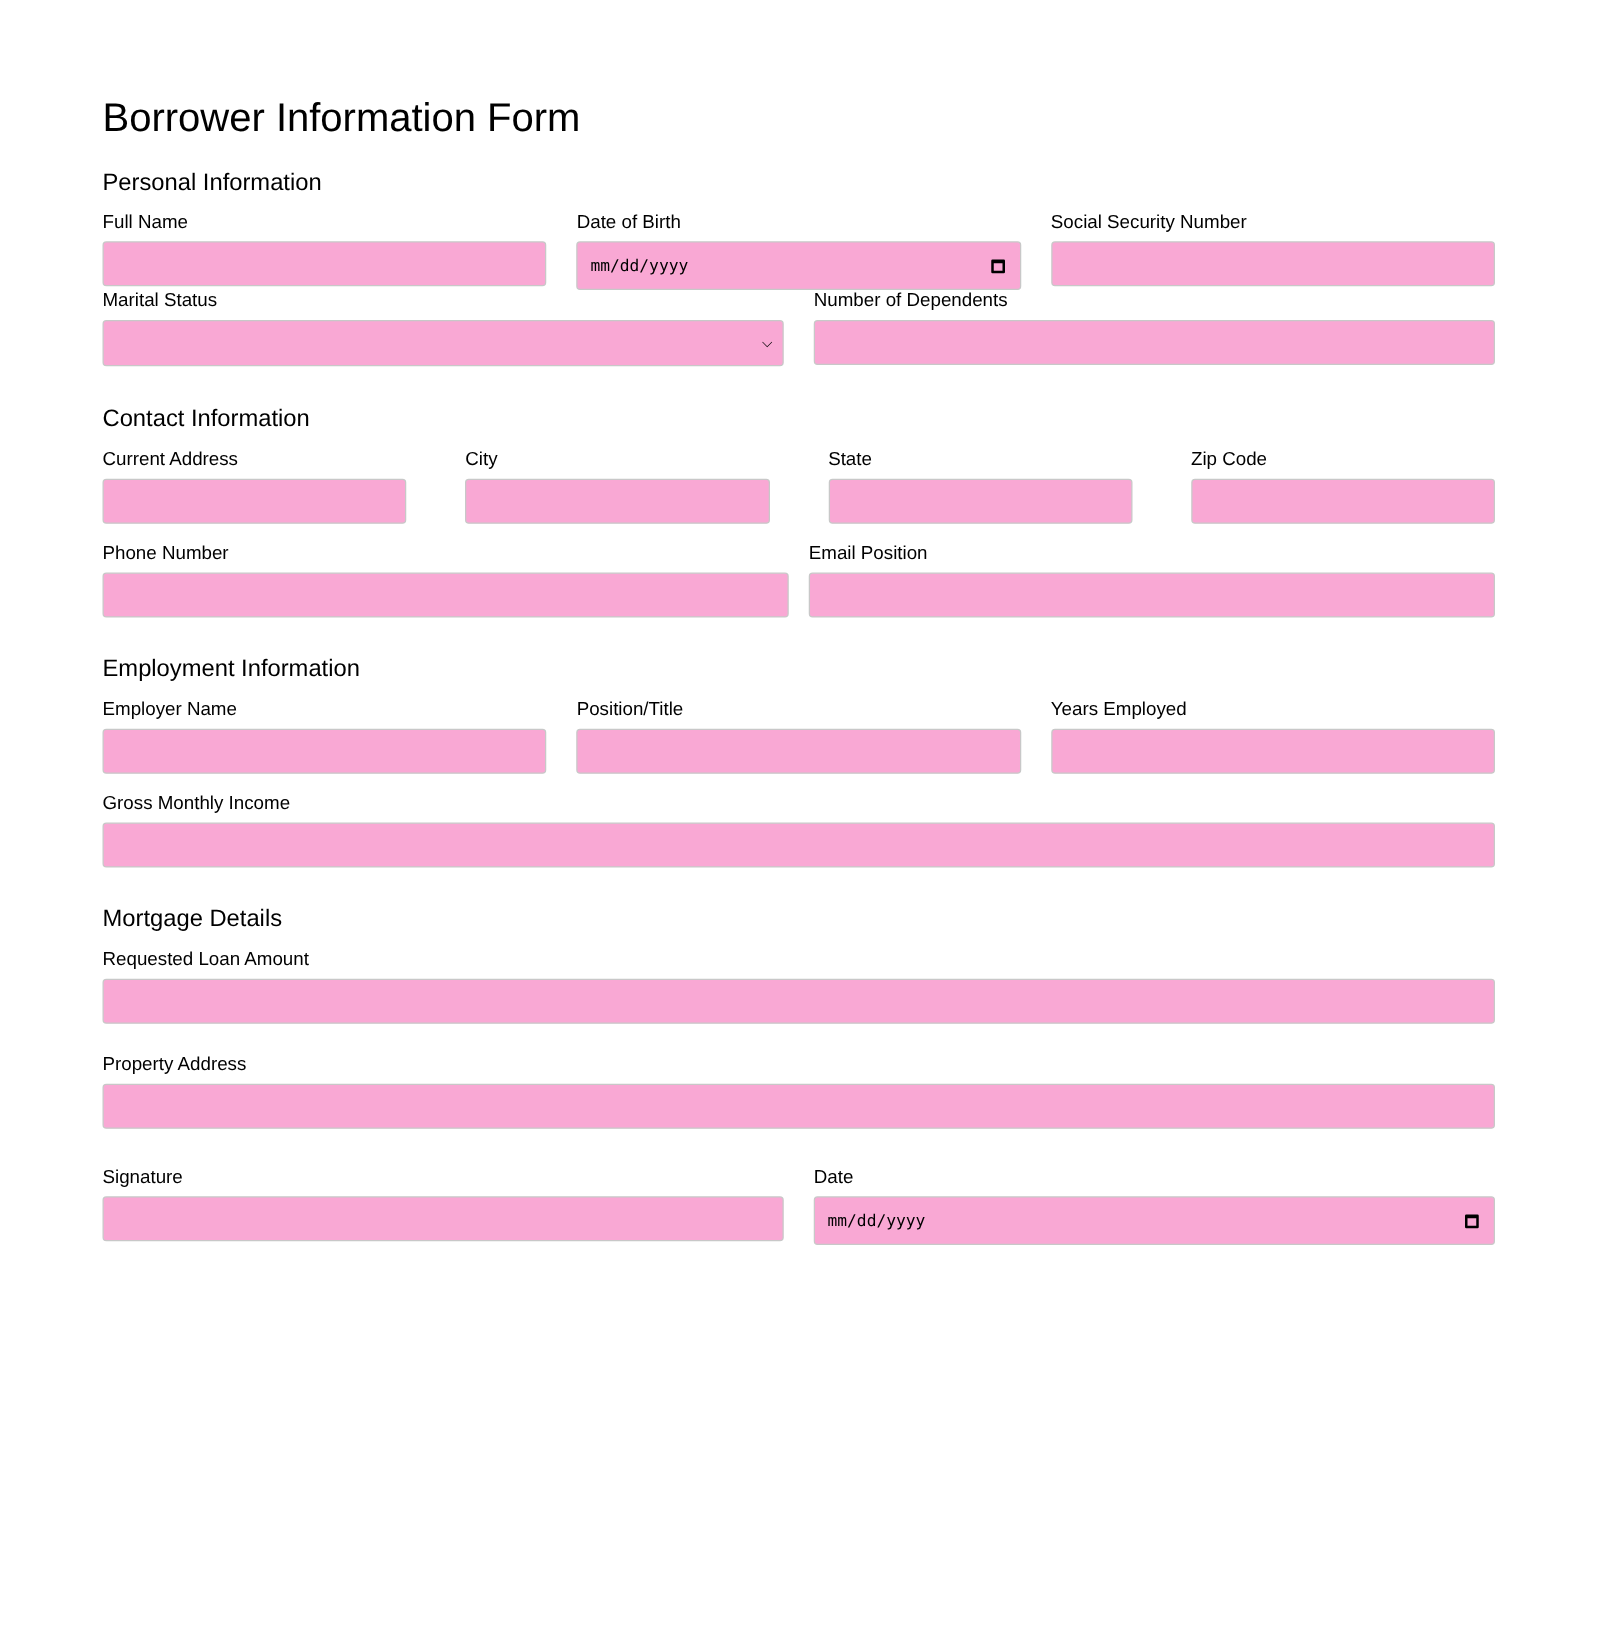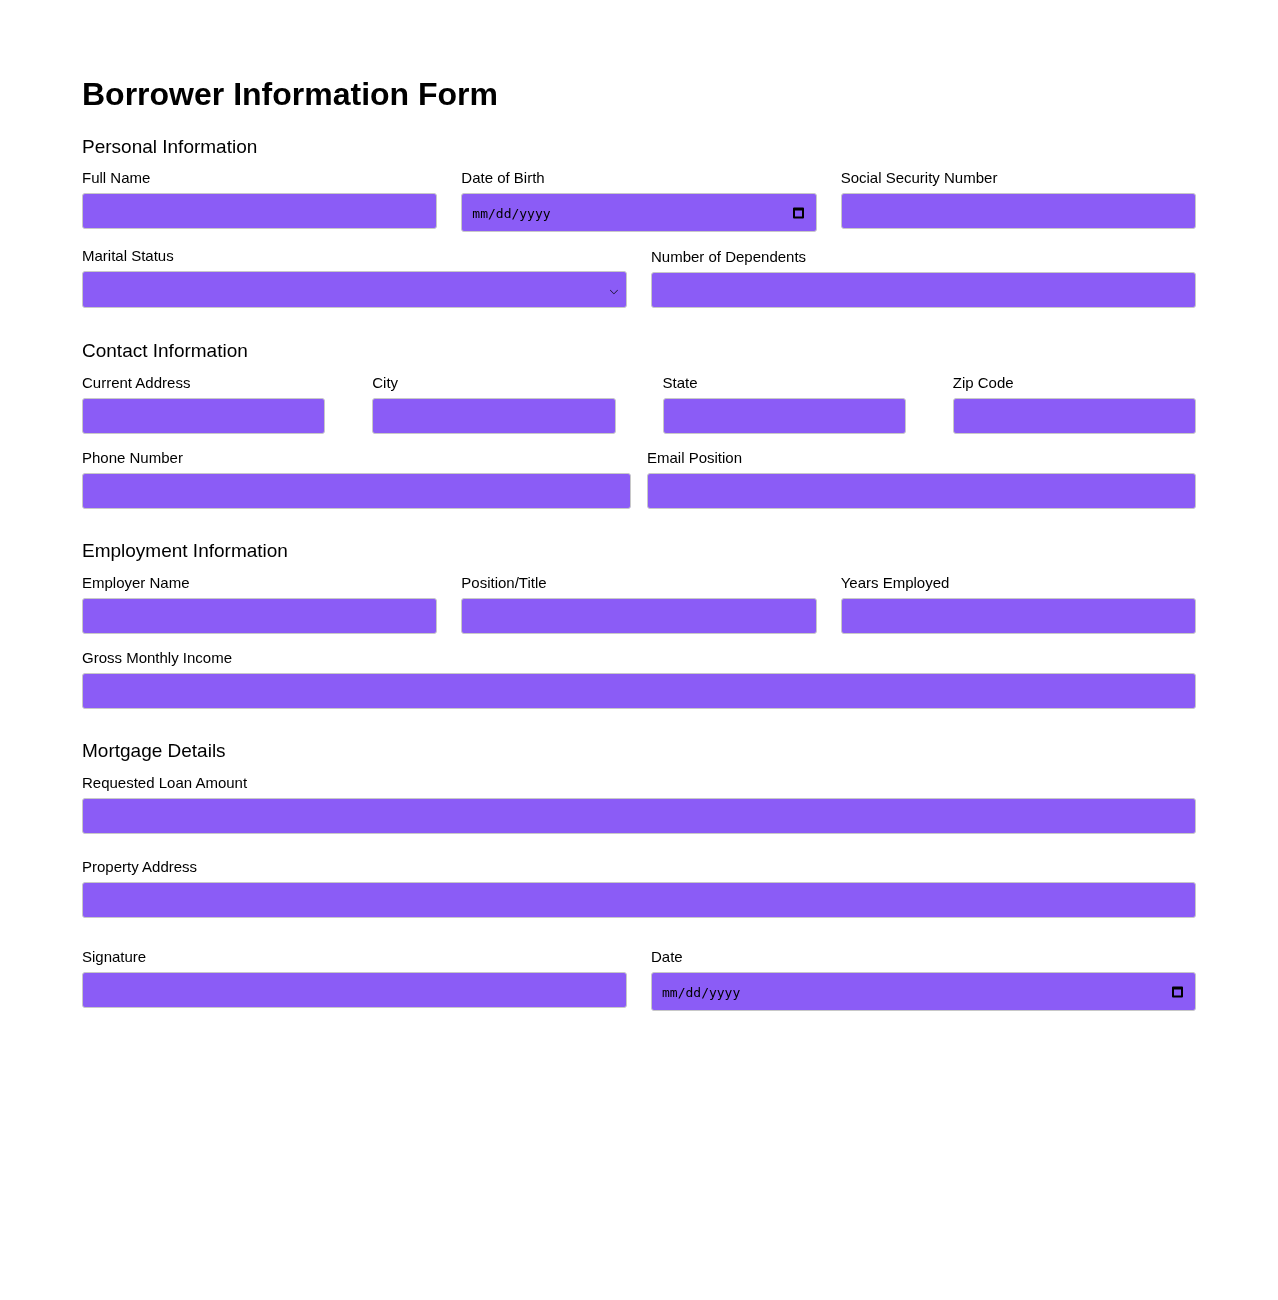--- a/index.html
+++ b/index.html
@@ -3,31 +3,31 @@
 <meta charset="utf-8">
 <style>
   html, body { margin: 0; padding: 0; background: #ffffff; }
   body {
     width: 1278px; height: 1300px;
     font-family: "Liberation Sans", sans-serif;
     color: #000;
     position: relative;
   }
   .container { position: absolute; left: 82px; top: 72px; width: 1114px; }
-  h1 { font-size: 32px; font-weight: bold; margin: 0; line-height: 44px; }
+  h1 { font-size: 32px; font-weight: normal; margin: 0; line-height: 44px; }
   h2 { font-size: 19px; font-weight: normal; margin: 0; line-height: 24px; }
   .row { display: flex; gap: 24px; }
   .field { display: flex; flex-direction: column; flex: 1; min-width: 0; }
   label { font-size: 15px; line-height: 18px; margin-bottom: 6px; display: block; }
   .box {
     box-sizing: border-box;
     height: 36px;
     border: 1px solid #c8c8c8;
     border-radius: 3px;
-    background: #8b5cf6;
+    background: #f9a8d4;
     width: 100%;
     position: relative;
   }
   .box.tall { height: 39px; }
   .date-text {
     position: absolute; left: 10px; top: 50%; transform: translateY(-50%);
     font-family: "DejaVu Sans Mono", monospace; font-size: 13px; color: #000;
   }
   .cal-icon {
     position: absolute; right: 12px; top: 50%; transform: translateY(-50%);
@@ -56,21 +56,21 @@
       <div class="box tall">
         <span class="date-text">mm/dd/yyyy</span>
         <span class="cal-icon"></span>
       </div>
     </div>
     <div class="field">
       <label>Social Security Number</label>
       <div class="box"></div>
     </div>
   </div>
-  <div class="row" style="margin-top:15px;align-items:center;">
+  <div class="row" style="">
     <div class="field">
       <label>Marital Status</label>
       <div class="box tall" style="height:37px;">
         <span class="chev">⌵</span>
       </div>
     </div>
     <div class="field">
       <label>Number of Dependents</label>
       <div class="box"></div>
     </div>

